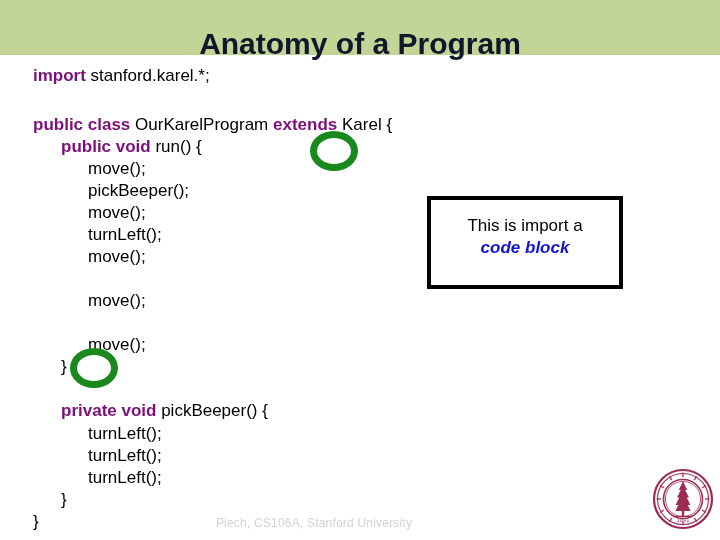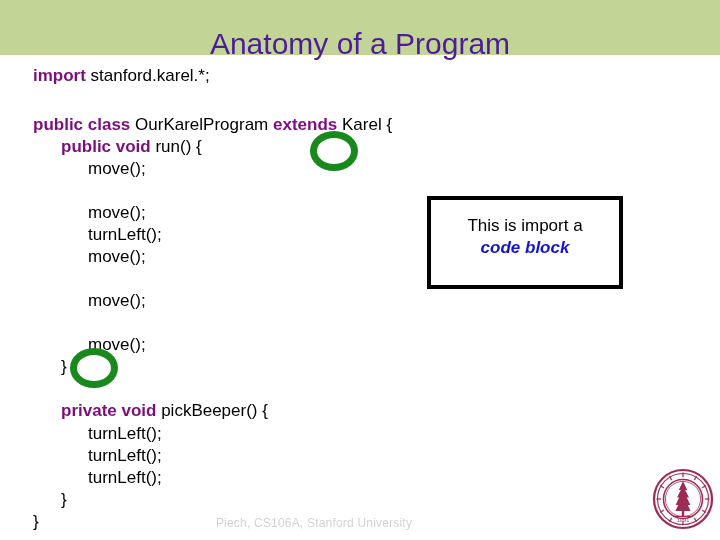--- a/index.html
+++ b/index.html
@@ -22,22 +22,22 @@
     top: 0;
     width: 720px;
     height: 55px;
     background: #c3d497;
     display: flex;
     align-items: center;
     justify-content: center;
   }
   #slide-title {
     font-size: 30px;
-    font-weight: normal;
-    color: #4c1d95;
+    font-weight: bold;
+    color: #0f172a;
     letter-spacing: 0px;
     line-height: 1;
     white-space: nowrap;
     margin-top: 32px;
   }
 
   
   #code-area {
     position: absolute;
     left: 0;
@@ -145,20 +145,21 @@
 
 <div id="code-area">
 
   <div class="code-line" style="left:33px; top:10px;"><span class="kw">import</span><span class="pl"> stanford.karel.*;</span></div>
 
   <div class="code-line" style="left:33px; top:59px;"><span class="kw">public class</span><span class="pl"> OurKarelProgram </span><span class="kw">extends</span><span class="pl"> Karel {</span></div>
 
   <div class="code-line" style="left:61px; top:81px;"><span class="kw">public void</span><span class="pl"> run() {</span></div>
 
   <div class="code-line" style="left:88px; top:103px;">move();</div>
+  <div class="code-line" style="left:88px; top:125px;">pickBeeper();</div>
   <div class="code-line" style="left:88px; top:147px;">move();</div>
   <div class="code-line" style="left:88px; top:169px;">turnLeft();</div>
   <div class="code-line" style="left:88px; top:191px;">move();</div>
   <div class="code-line" style="left:88px; top:235px;">move();</div>
   <div class="code-line" style="left:88px; top:279px;">move();</div>
 
   <div class="code-line" style="left:61px; top:301px;">}</div>
 
   <div class="code-line" style="left:61px; top:345px;"><span class="kw">private void</span><span class="pl"> pickBeeper() {</span></div>
 

